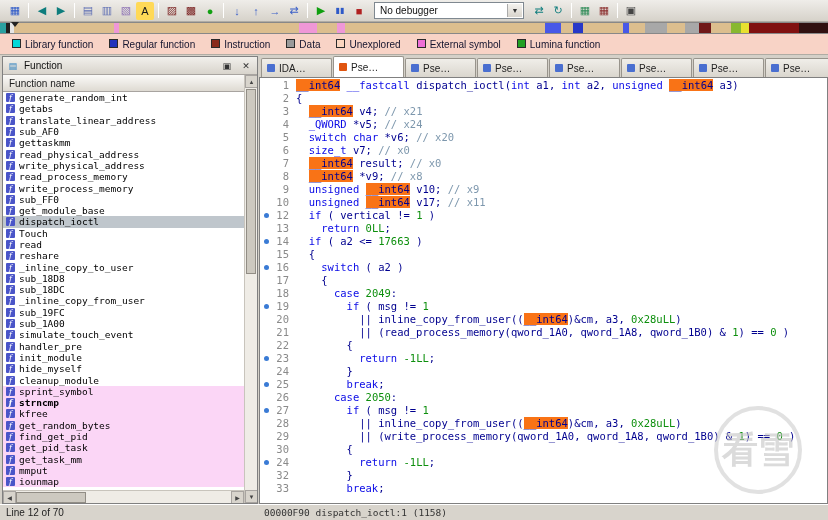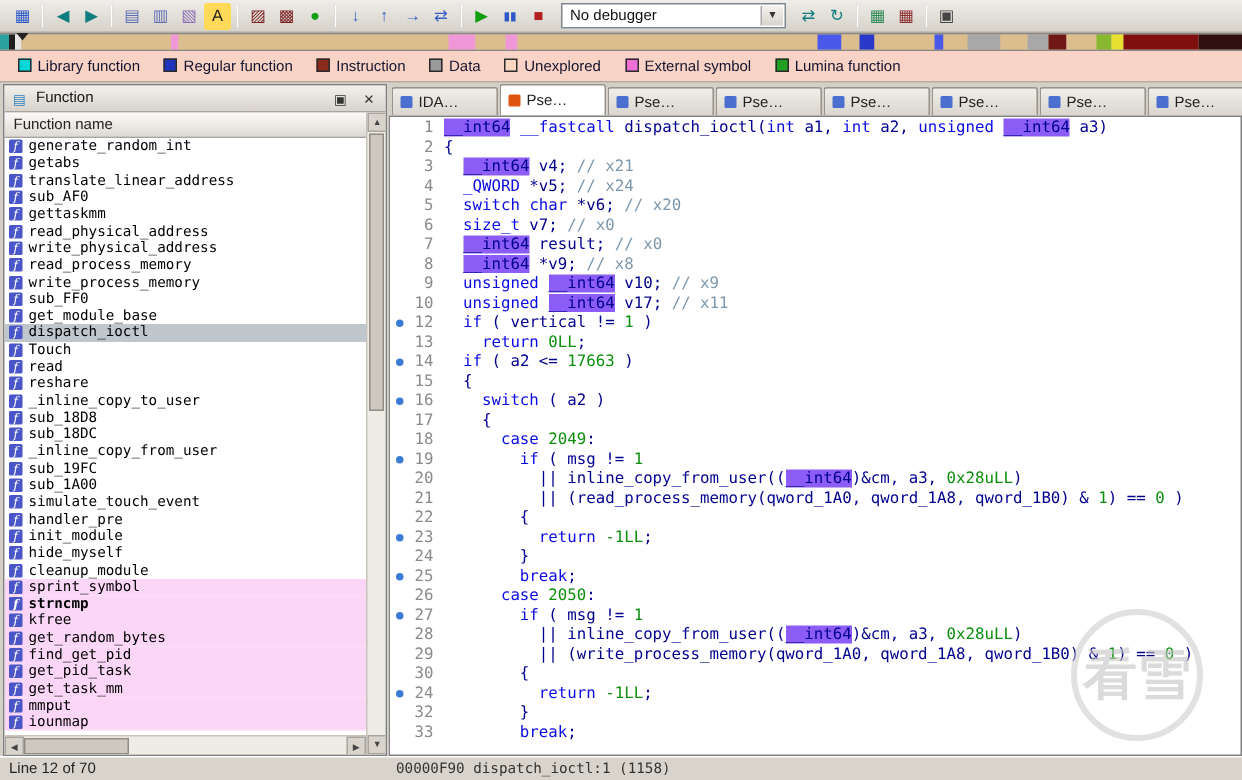--- a/index.html
+++ b/index.html
@@ -78,21 +78,21 @@
   .code-area { flex:1; background:#fff; border:1px solid #808080; overflow:hidden;
     font-family:"DejaVu Sans Mono",monospace; font-size:10.5px; line-height:13px; position:relative; padding-top:1px; }
   .code-line { height:13px; display:flex; white-space:pre; }
   .gutter { width:12px; flex:none; display:flex; align-items:center; justify-content:center; }
   .bp-dot { width:5px; height:5px; border-radius:50%; background:#3a7bd5; }
   .line-no { width:24px; flex:none; text-align:right; padding-right:7px; color:#8a8a8a; }
   .seg-p { color:#00008f; }
   .seg-k { color:#0a0ae6; }
   .seg-n { color:#0d8f0d; }
   .seg-c { color:#7d97ad; }
-  .seg-hl { background:#8b5cf6; color:#00008f; }
+  .seg-hl { background:#f97316; color:#00008f; }
 
   
   .watermark { position:absolute; right:26px; bottom:10px; width:88px; height:88px; z-index:5;
     display:flex; align-items:center; justify-content:center; pointer-events:none; }
   .wm-ring { position:absolute; inset:0; border:4px solid rgba(200,200,200,0.55); border-radius:50%; }
   .wm-text { font-size:36px; font-weight:bold; color:rgba(195,195,195,0.6); }
 
   
   .statusbar { height:16px; flex:none; background:#d8d4cc; border-top:1px solid #fff;
     display:flex; align-items:center; font-size:10px; color:#222; }

